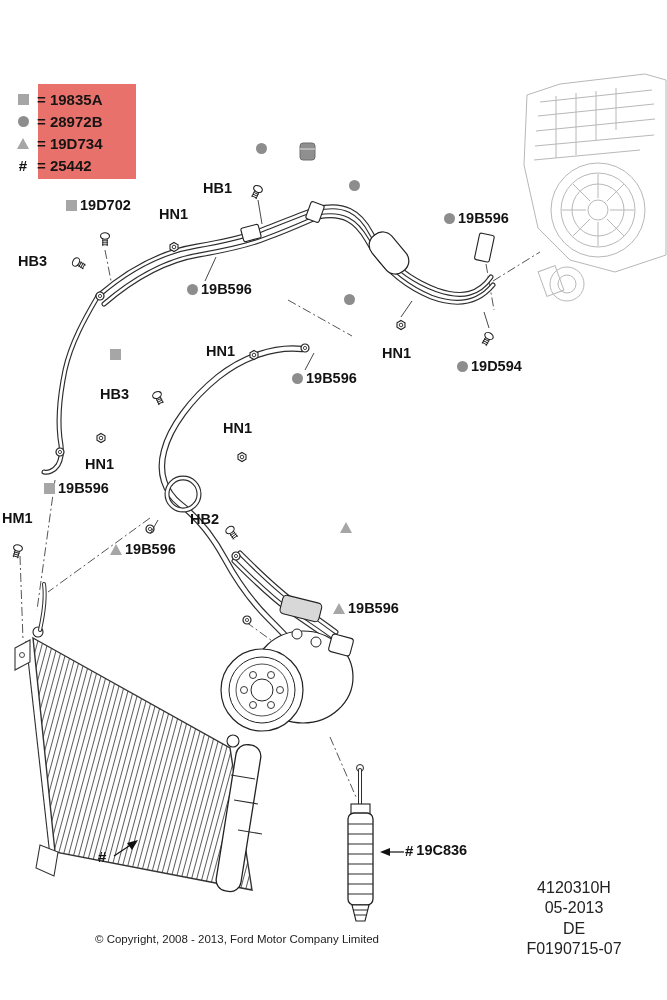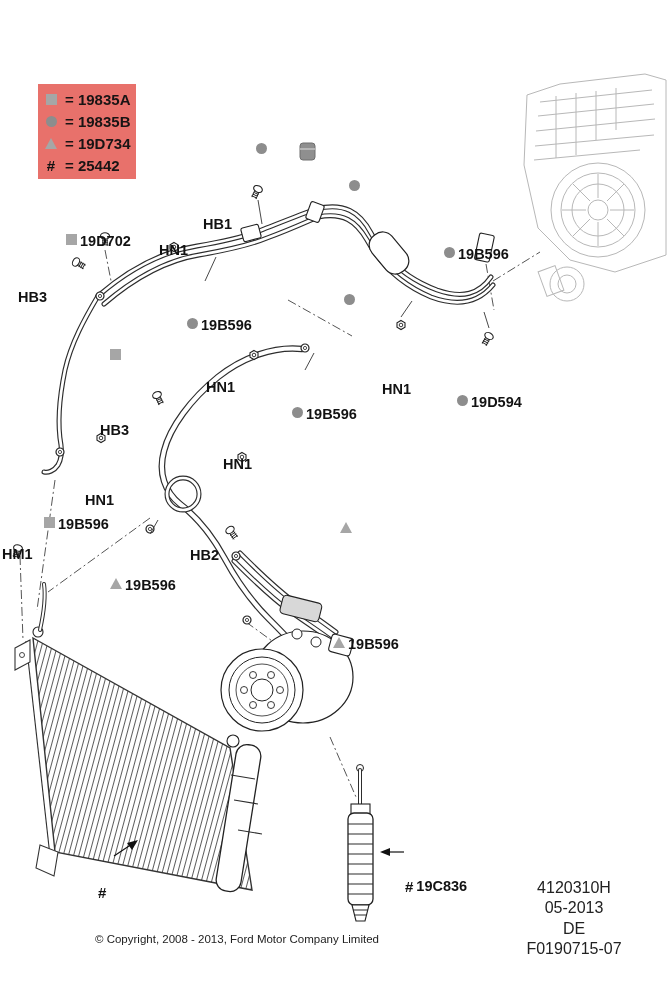--- a/index.html
+++ b/index.html
@@ -3,40 +3,39 @@
 <meta charset="utf-8">
 <style>
   html,body { margin:0; padding:0; background:#ffffff; }
   .page {
     position:relative; width:667px; height:1000px; background:#ffffff;
     overflow:hidden; font-family:"Liberation Sans", sans-serif;
   }
 
   
   .lbl {
-    position:absolute; display:flex; gap:3px;
+    position:absolute; display:flex; align-items:center; gap:3px;
     font-weight:bold; font-size:14.5px; color:#121212; white-space:nowrap;
     line-height:1;
-    margin-top:36px;
   }
   .mk { display:inline-block; flex:0 0 auto; }
   .mk-square  { width:11px; height:11px; background:#a6a6a6; }
   .mk-circle  { width:11px; height:11px; border-radius:50%; background:#8d8d8d; }
   .mk-triangle{ width:0; height:0; border-left:6.5px solid transparent;
                 border-right:6.5px solid transparent; border-bottom:11px solid #a6a6a6; }
   .mk-hash    { font-weight:bold; font-size:15px; color:#121212; }
 
   
   .std-mark { position:absolute; }
 
   
   .legend { position:absolute; left:16px; top:88px; width:130px; }
   .legend-box { position:absolute; left:22px; top:-4px; width:98px; height:95px; background:#e8716b; }
   .lg-row { position:relative; display:flex; align-items:center; gap:7px; height:22px;
-            font-weight:bold; font-size:15px; color:#181414;margin-left:28px; }
+            font-weight:bold; font-size:15px; color:#181414; }
   .lg-sym { width:14px; display:flex; justify-content:center; align-items:center; }
 
   
   .footer-copy { position:absolute; left:95px; top:933px; width:440px; text-align:left;
                  font-size:11.5px; color:#222; }
   .doc-block   { position:absolute; left:518px; top:878px; width:112px; text-align:center;
                  font-size:16px; color:#222; line-height:1.28; }
 
   
   .tube-o { fill:none; stroke:#2d2d2d; stroke-width:5;   stroke-linecap:round; }
@@ -218,21 +217,21 @@
     <div class="lg-row">
       <span class="lg-sym">
           <span class="mk mk-square"></span>
         </span>
       <span>= 19835A</span>
     </div>
     <div class="lg-row">
       <span class="lg-sym">
           <span class="mk mk-circle"></span>
         </span>
-      <span>= 19835B</span>
+      <span>= 28972B</span>
     </div>
     <div class="lg-row">
       <span class="lg-sym">
           <span class="mk mk-triangle"></span>
         </span>
       <span>= 19D734</span>
     </div>
     <div class="lg-row">
       <span class="lg-sym">
           <span class="mk-hash">#</span>

